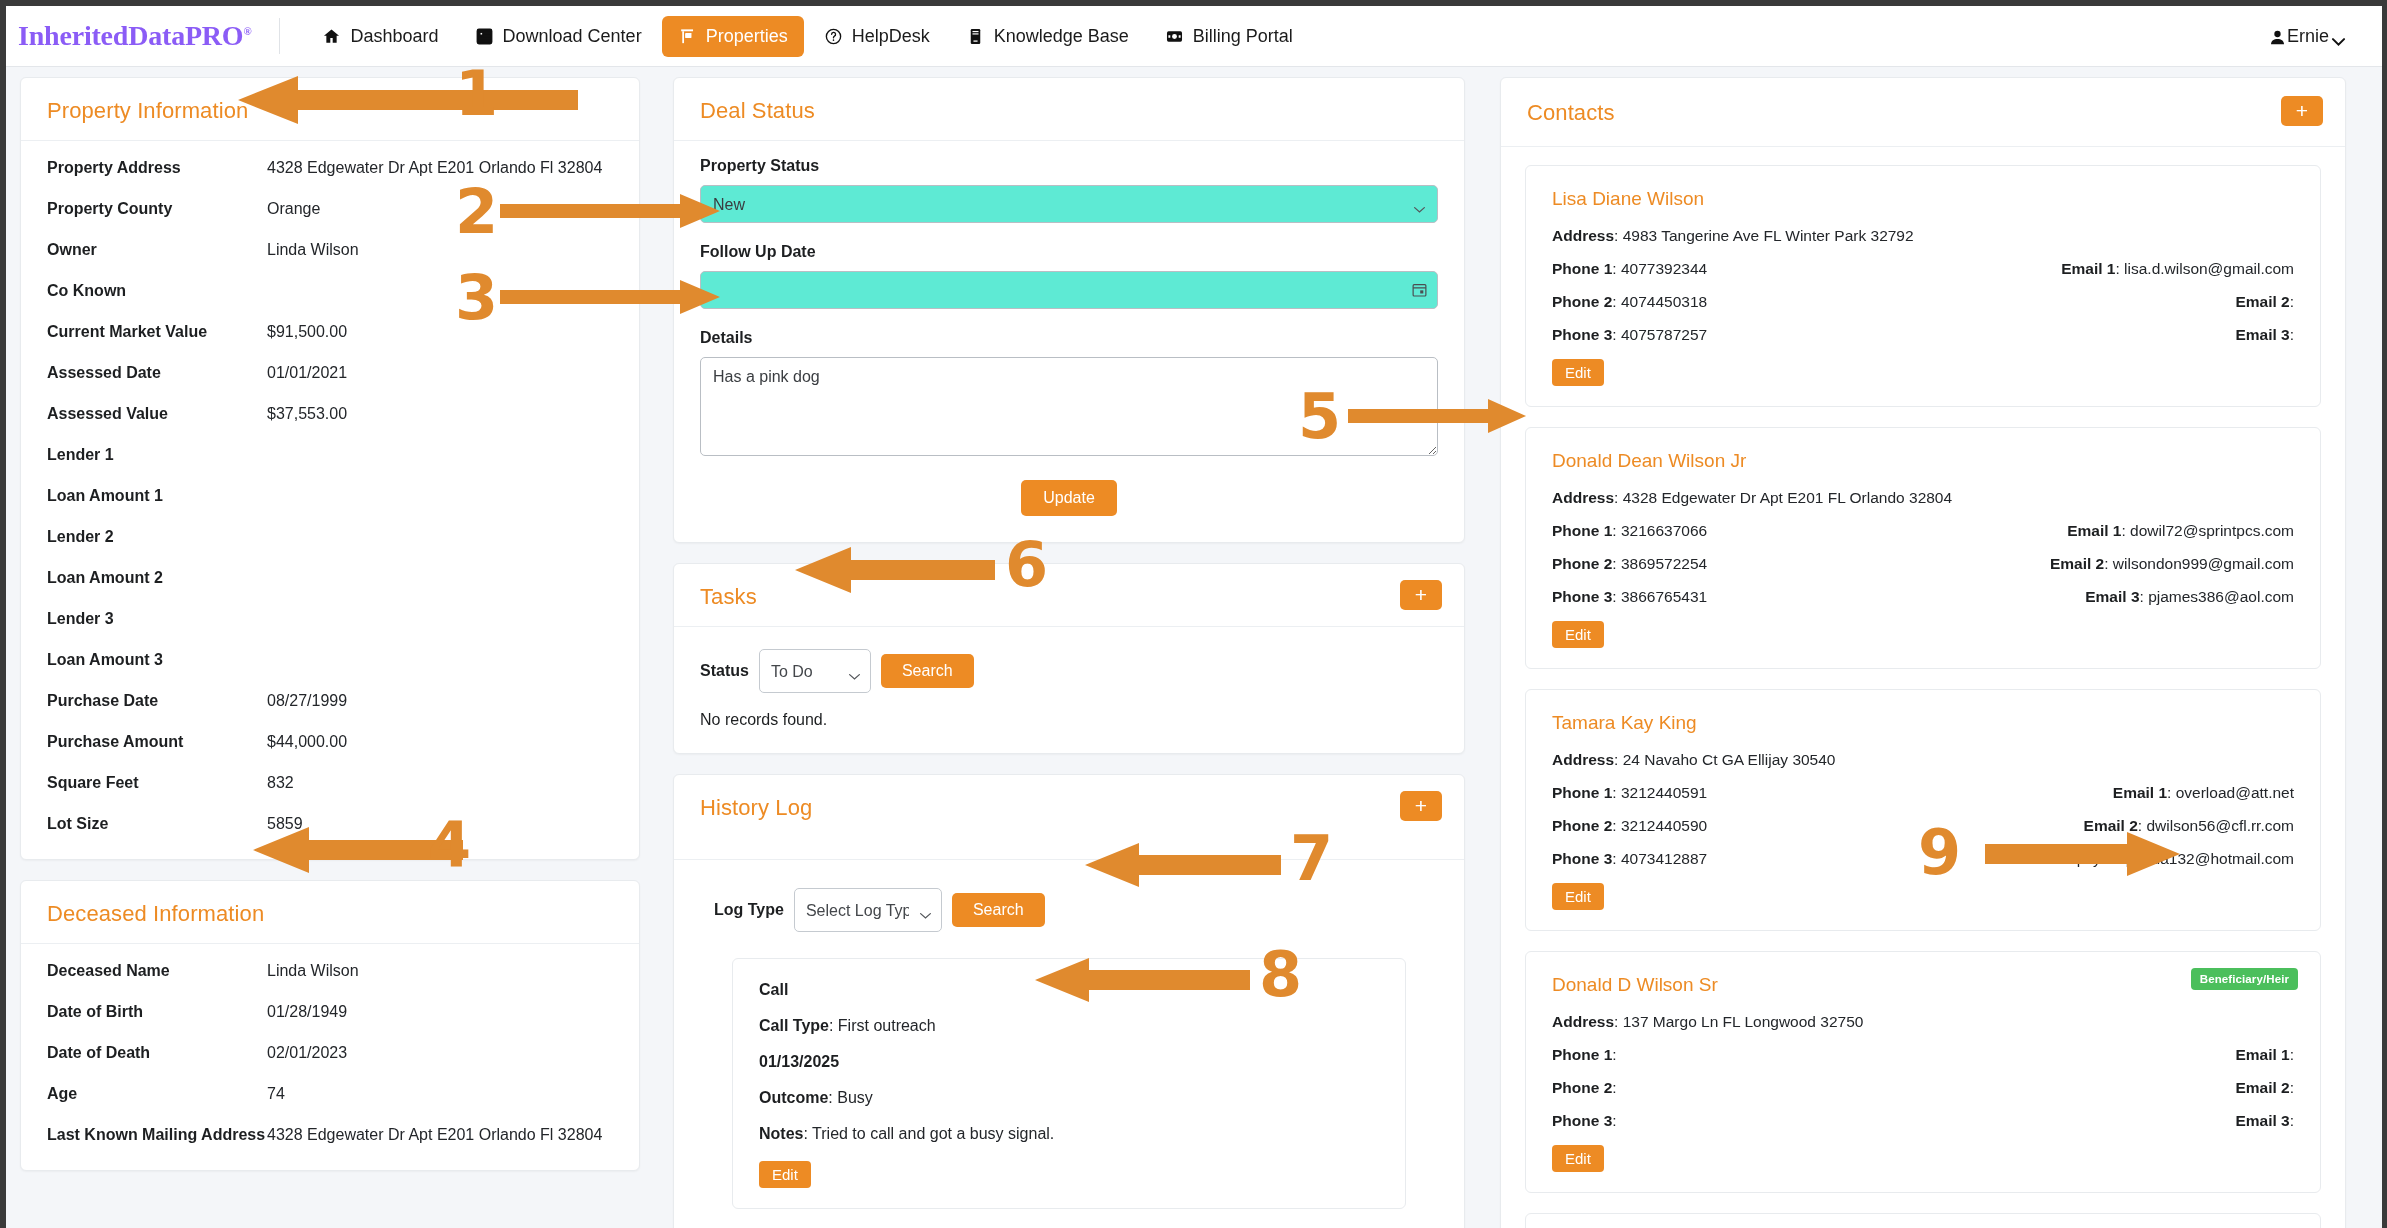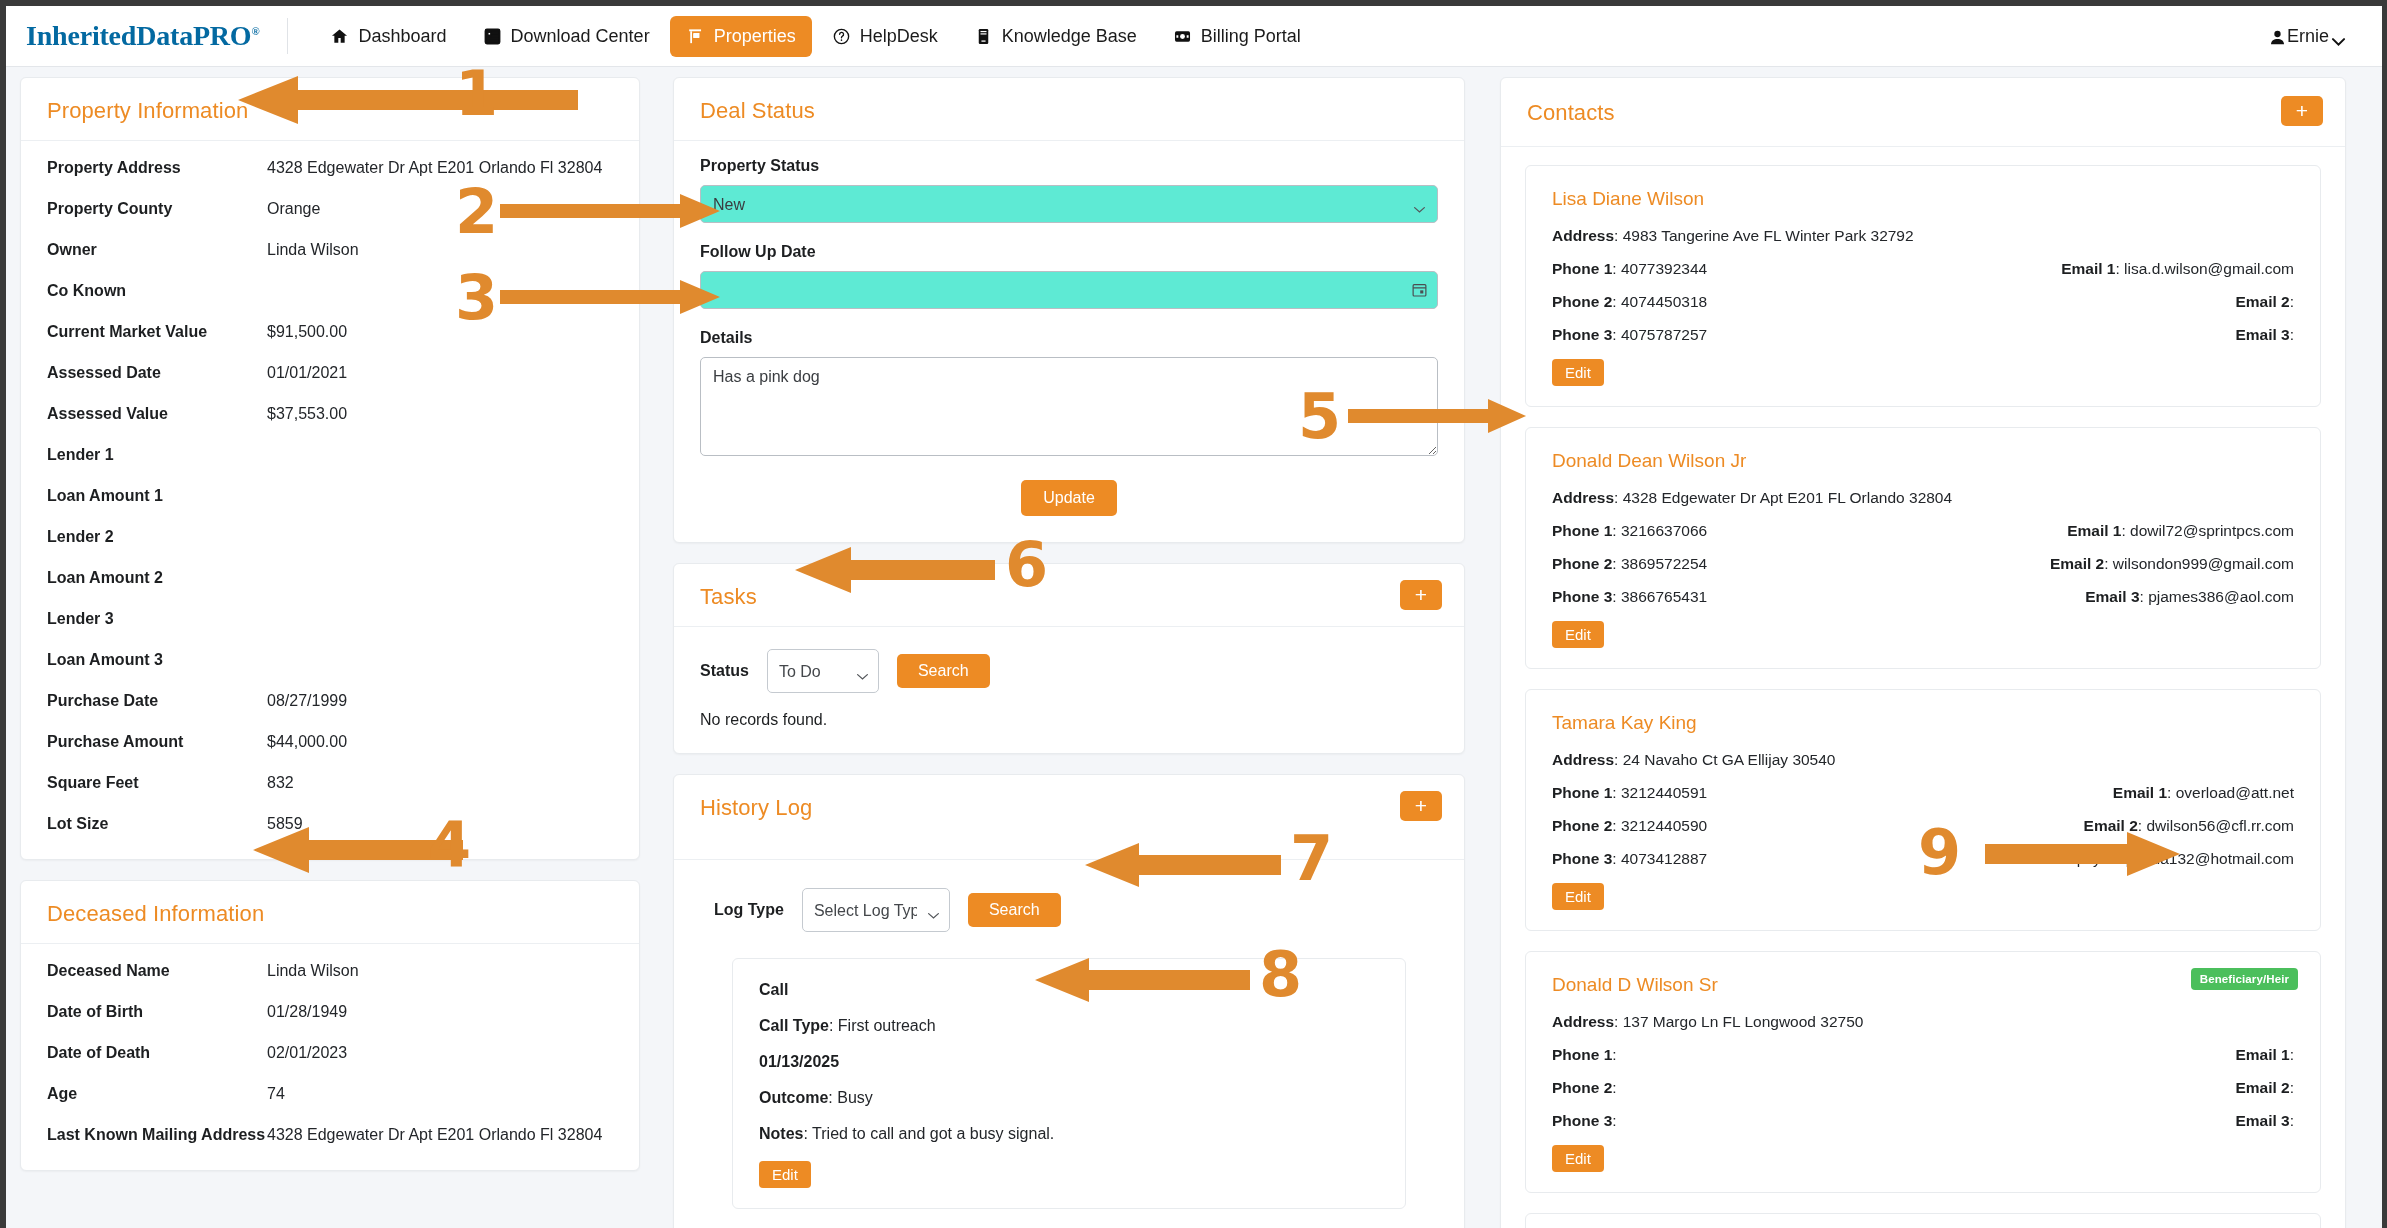--- a/index.html
+++ b/index.html
@@ -17,22 +17,22 @@
   .rightstrip { position:absolute; top:0; right:0; width:5px; height:1228px; background:#3a3a3a; }
 
   
   .navbar {
     position:absolute; top:6px; left:6px; width:2376px; height:61px;
     background:#ffffff; display:flex; align-items:center;
     border-bottom:1px solid #e3e6ea;
   }
   .brand {
     font-family:"Liberation Serif", serif;
-    font-size:28px; font-weight:700; color:#0369a1; letter-spacing:-0.2px;
-    padding-left:20px; padding-right:28px; white-space:nowrap;
+    font-size:28px; font-weight:700; color:#8b5cf6; letter-spacing:-0.2px;
+    padding-left:12px; padding-right:28px; white-space:nowrap;
   }
   .brand sup { font-size:11px; vertical-align:super; }
   .brand-sep { width:1px; height:36px; background:#e0e3e7; }
   .nav-items { display:flex; align-items:center; gap:4px; margin-left:26px; }
   .nav-item {
     display:flex; align-items:center; gap:9px;
     padding:10px 16px; border-radius:6px;
     font-size:18px; color:#1b1b1b; white-space:nowrap; cursor:pointer;
   }
   .nav-item.active { background:#ed8b24; color:#fff; font-weight:400; }
@@ -105,21 +105,21 @@
     border:1px solid #b9bec4; border-radius:5px; outline:none;
   }
   .btn-primary {
     background:#ed8b24; color:#fff; border:none; border-radius:5px;
     padding:9px 22px; font-size:16px; font-family:"Liberation Sans", sans-serif;
     cursor:pointer;
   }
   .center { display:flex; justify-content:center; margin-top:4px; }
 
   
-  .search-row { display:flex; align-items:center; gap:18px; padding:22px 26px 0 26px; }
+  .search-row { display:flex; align-items:center; gap:10px; padding:22px 26px 0 26px; }
   .search-row .lbl { font-size:16px; font-weight:700; color:#1d1f21; }
   .mini-sel { position:relative; }
   .mini-sel select {
     height:44px; padding:3px 32px 3px 11px; font-size:16px; color:#44474b;
     font-family:"Liberation Sans", sans-serif;
     border:1px solid #c5cad0; border-radius:5px; background:#fff;
     -webkit-appearance:none; appearance:none; outline:none;
   }
   .mini-sel .chev { right:10px; }
   .btn-search {

